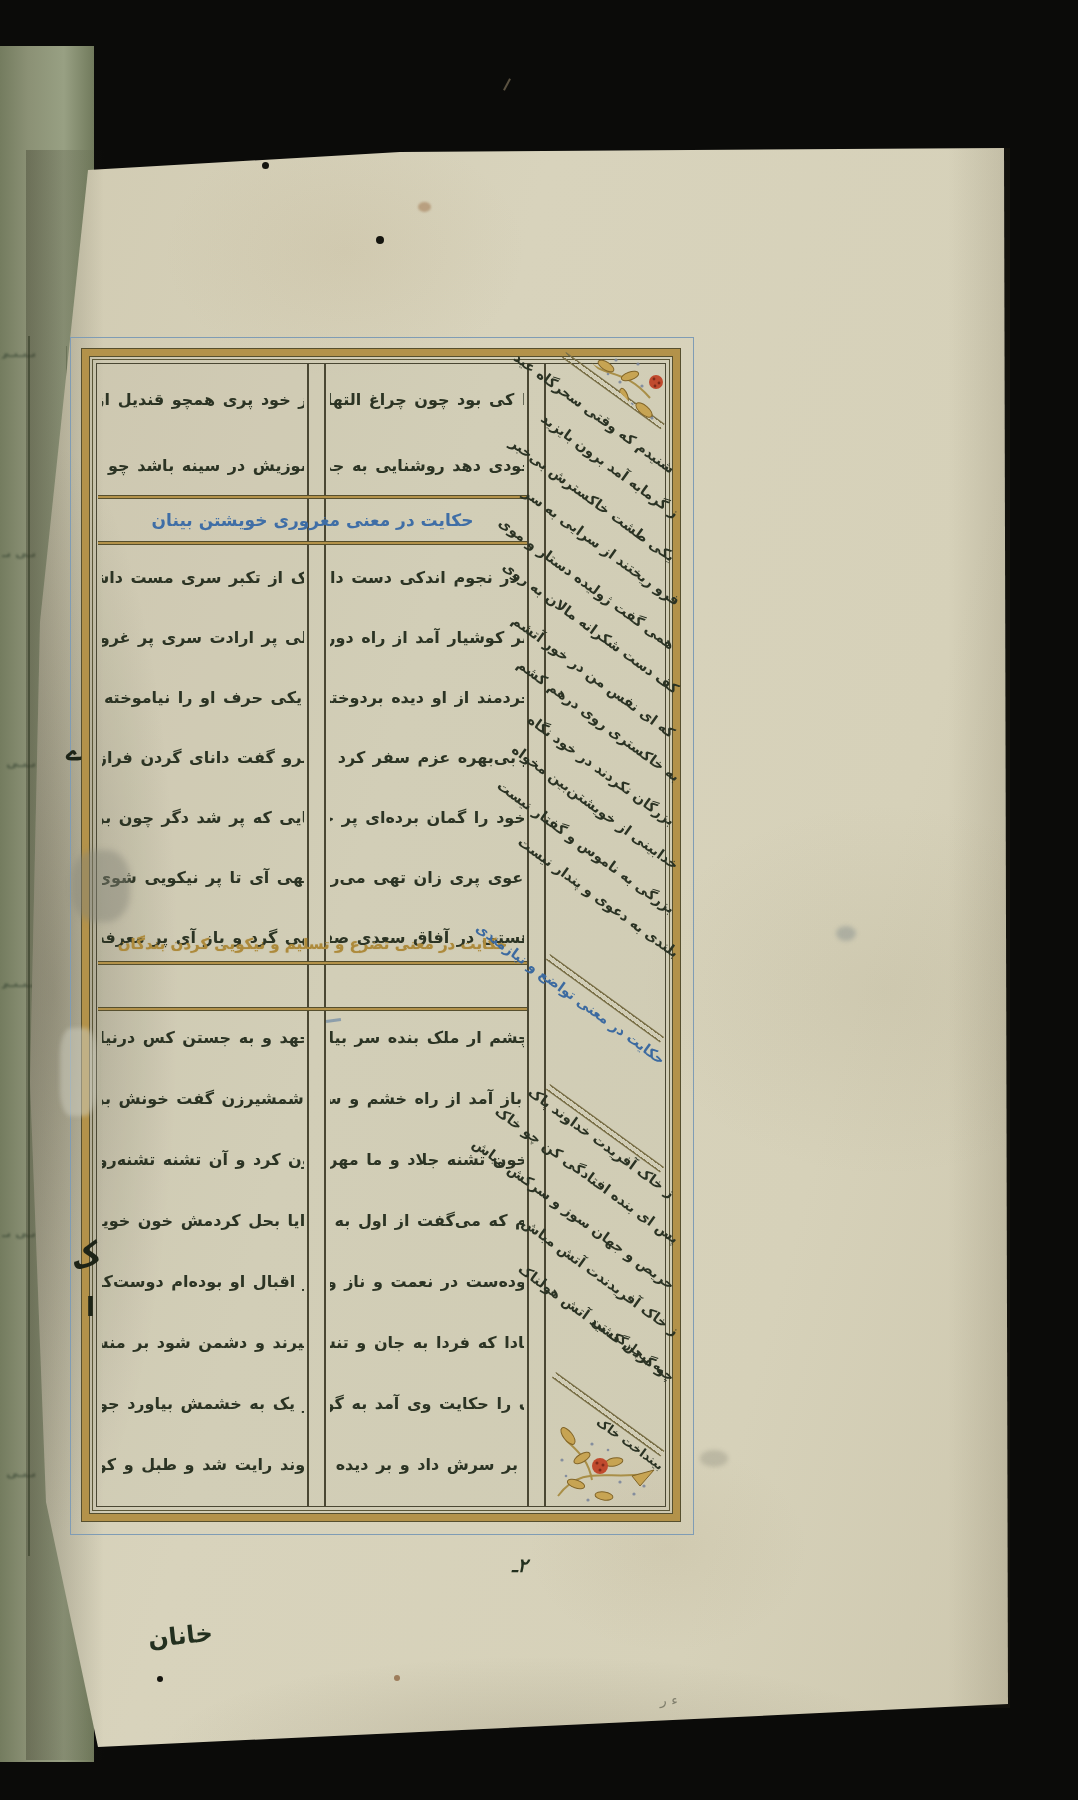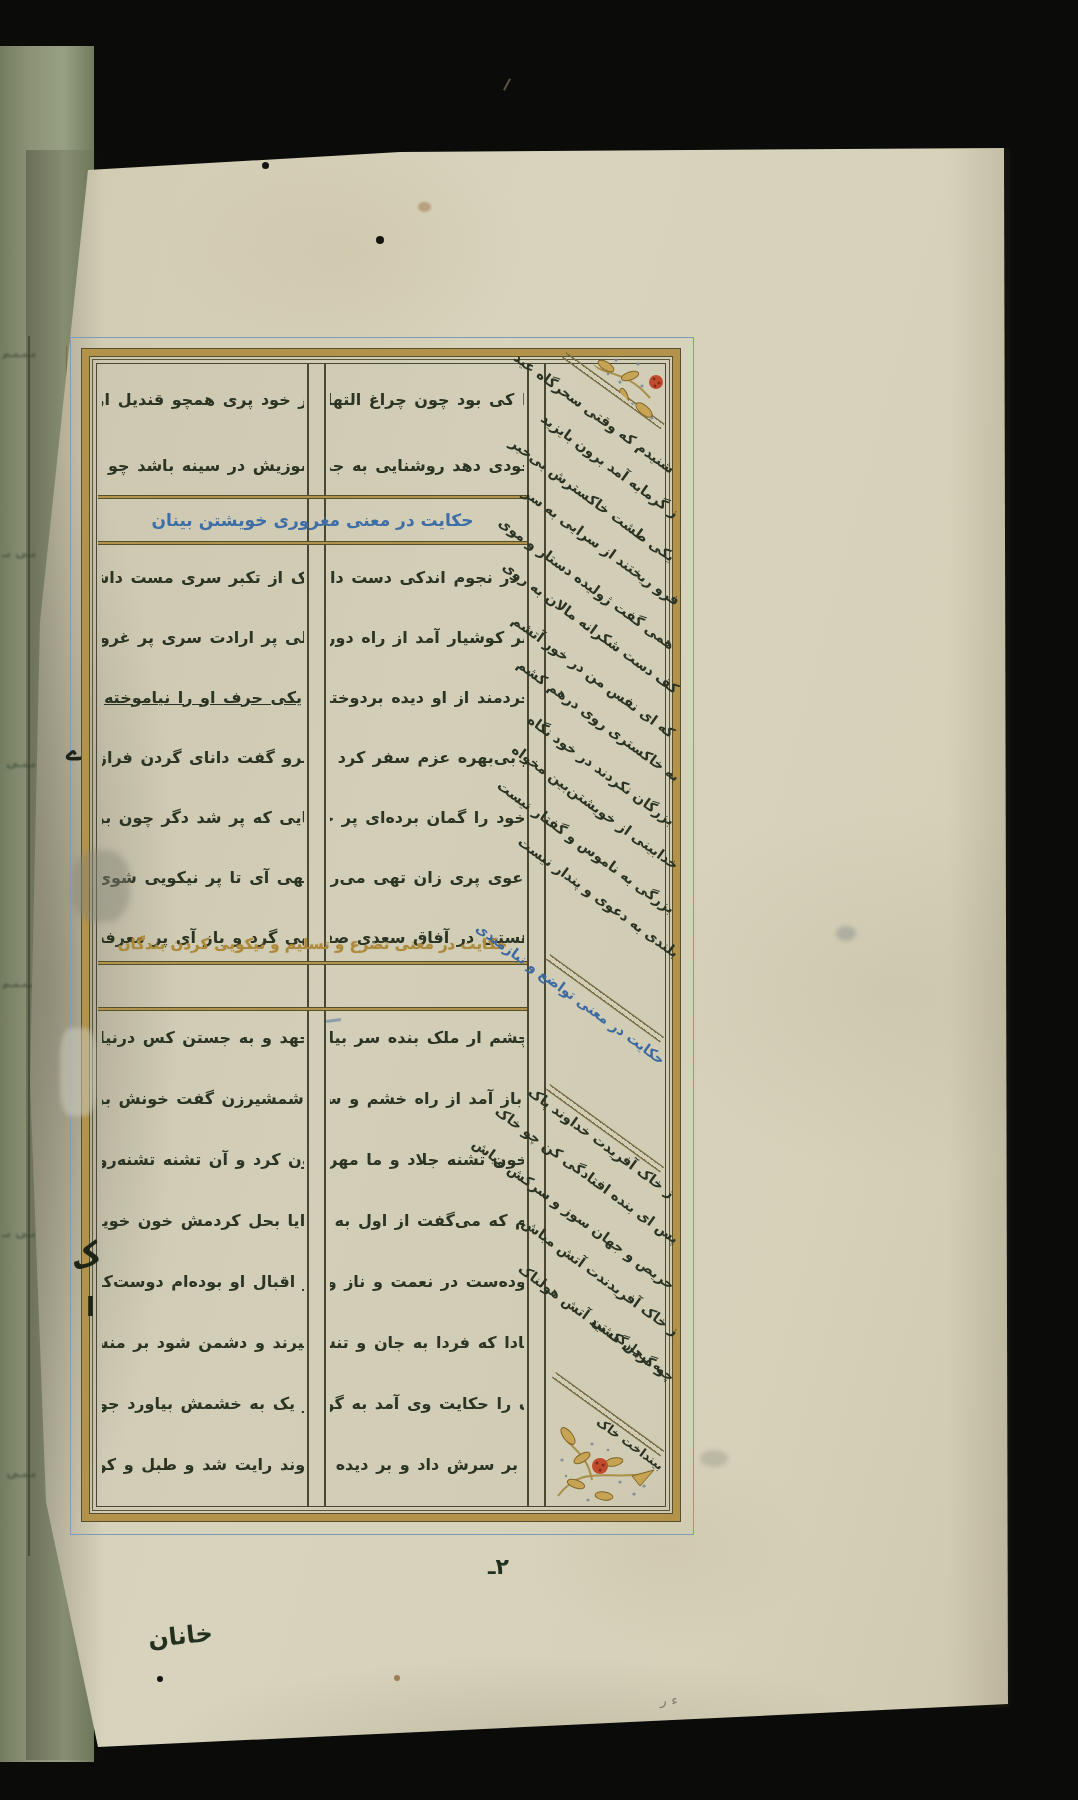--- a/index.html
+++ b/index.html
@@ -128,21 +128,21 @@
 <div class="hemi col-m" style="top:442px;">وجودی دهد روشنایی به جمع</div>
 <div class="hemi col-l" style="top:442px;">که سوزیش در سینه باشد چو شمع</div>
 
 <div class="band band1" style="top:499px;">حکایت در معنی مغروری خویشتن بینان</div>
 
 <div class="hemi col-m" style="top:554px;">یکی در نجوم اندکی دست داشت</div>
 <div class="hemi col-l" style="top:554px;">ولیک از تکبر سری مست داشت</div>
 <div class="hemi col-m" style="top:614px;">بر کوشیار آمد از راه دور</div>
 <div class="hemi col-l" style="top:614px;">دلی پر ارادت سری پر غرور</div>
 <div class="hemi col-m" style="top:674px;">خردمند از او دیده بردوخته</div>
-<div class="hemi col-l" style="top:674px;text-decoration:underline;">یکی حرف او را نیاموخته</div>
+<div class="hemi col-l" style="top:674px;">یکی حرف او را نیاموخته</div>
 <div class="hemi col-m" style="top:734px;">چو بی‌بهره عزم سفر کرد باز</div>
 <div class="hemi col-l" style="top:734px;">برو گفت دانای گردن فراز</div>
 <div class="hemi col-m" style="top:794px;">تو خود را گمان برده‌ای پر خرد</div>
 <div class="hemi col-l" style="top:794px;">انایی که پر شد دگر چون برد</div>
 <div class="hemi col-m" style="top:854px;">ز دعوی پری زان تهی می‌روی</div>
 <div class="hemi col-l" style="top:854px;">تهی آی تا پر نیکویی شوی</div>
 <div class="hemi col-m" style="top:914px;">ز هستی در آفاق سعدی صفت</div>
 <div class="hemi col-l" style="top:914px;">تهی گرد و باز آی پر معرفت</div>
 
 <div class="band band2" style="top:923px;">حکایت در معنی تضرع و تسلیم و نیکویی کردن بندگان</div>
@@ -242,16 +242,16 @@
 <div class="stain" style="left:418px;top:202px;width:13px;height:10px;background:rgba(140,85,40,.38);filter:blur(1px);"></div>
 <div class="stain" style="left:836px;top:926px;width:20px;height:15px;background:rgba(100,115,125,.32);filter:blur(2px);"></div>
 <div class="stain" style="left:394px;top:1675px;width:6px;height:6px;background:rgba(120,70,30,.6);"></div>
 <div class="stain" style="left:700px;top:1450px;width:28px;height:17px;background:rgba(110,110,98,.25);filter:blur(2px);"></div>
 <div class="stain" style="left:72px;top:850px;width:58px;height:72px;background:rgba(132,132,120,.45);filter:blur(3px);border-radius:40%;"></div>
 <div class="stain" style="left:60px;top:1028px;width:36px;height:88px;background:rgba(206,206,192,.5);filter:blur(2px);border-radius:30%;"></div>
 <div class="abs" style="left:326px;top:1019px;width:15px;height:3px;background:rgba(70,110,160,.5);transform:rotate(-8deg);"></div>
 <div class="ink-mark" style="left:66px;top:736px;font-size:26px;">ے</div>
 <div class="ink-mark" style="left:70px;top:1238px;font-size:30px;transform:rotate(-18deg);">ک</div>
 <div class="ink-mark" style="left:86px;top:1292px;font-size:26px;">ا</div>
-<div class="note" style="left:488px;top:1554px;font-size:22px;">٢ـ</div>
+<div class="note" style="left:512px;top:1554px;font-size:19px;font-style:italic;">٢ـ</div>
 <div class="note" style="left:148px;top:1622px;font-size:24px;transform:rotate(-6deg);">خانان</div>
 <div class="dot" style="left:157px;top:1676px;width:6px;height:6px;"></div>
 <div class="faint" style="left:660px;top:1692px;">ء ر</div>
 
 </body></html>

